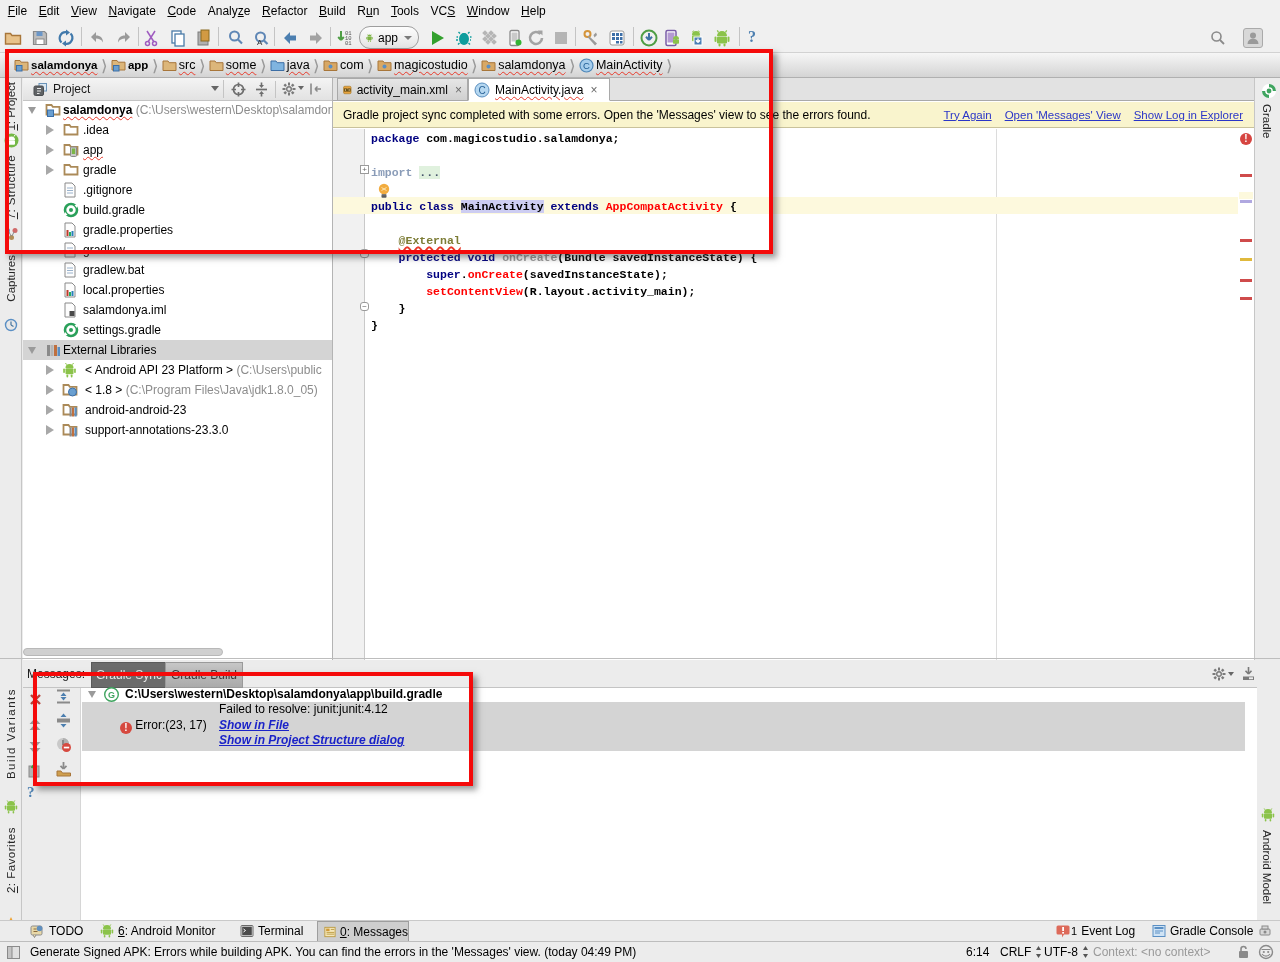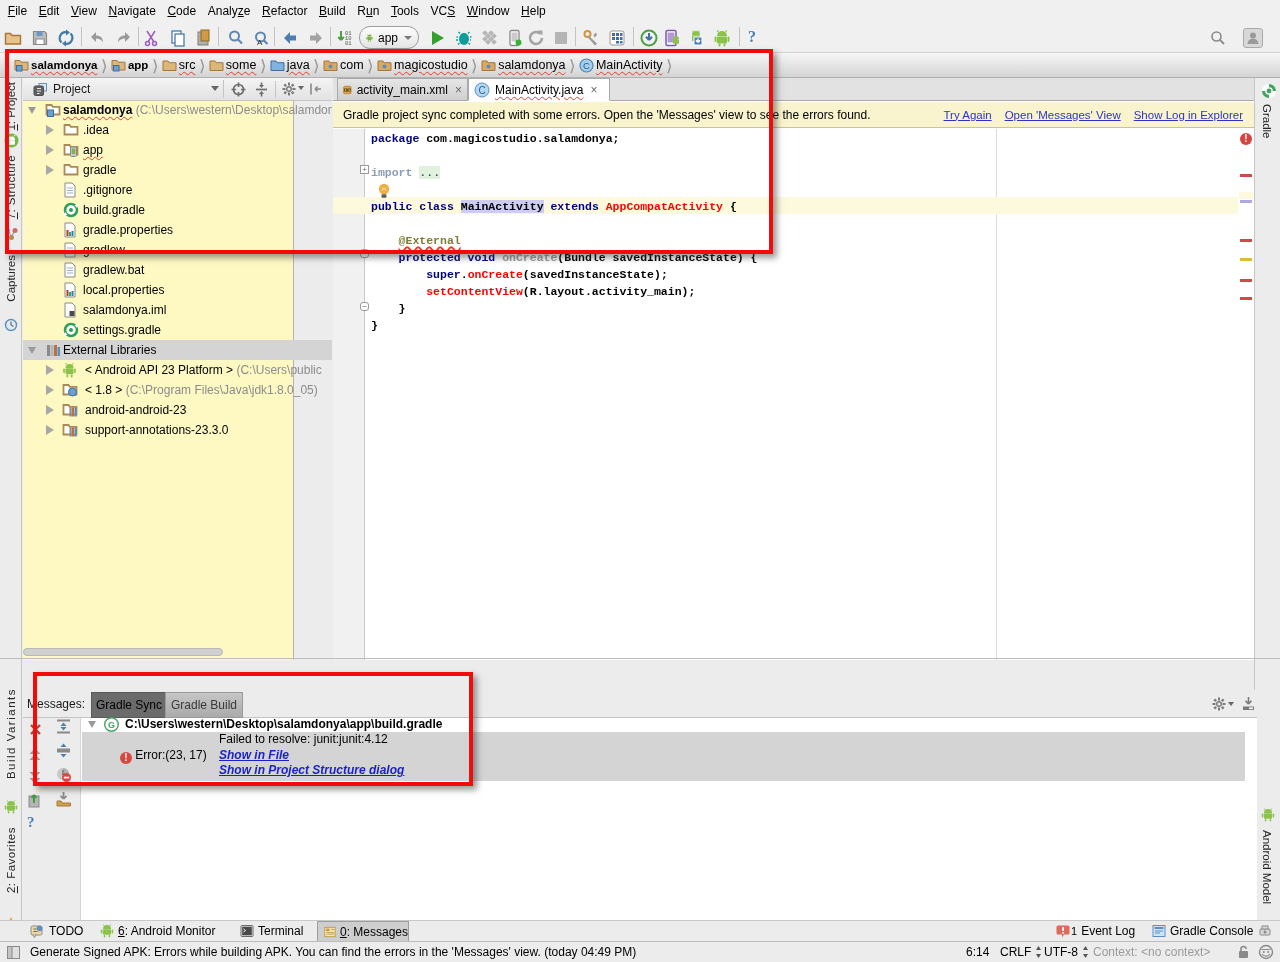--- a/index.html
+++ b/index.html
@@ -18,21 +18,21 @@
 #crumbs { left:0; top:53px; width:1280px; height:25px; background:linear-gradient(#f6f6f6,#d4d4d4); border-bottom:1px solid #b0b0b0; display:flex; align-items:center; padding-left:14px; font-size:12.5px; }
 .crumb { display:flex; align-items:center; }
 .crumb svg { margin-right:2px; } .crumb b { font-size:11.5px; }
 .chev { color:#9a9a9a; margin:0 2.5px; font-size:10px; transform:scale(0.7,1.4); display:inline-block; }
 .sq { text-decoration:underline wavy #e8392a 1.2px; text-underline-offset:2px; }
 
 #leftstrip { left:0; top:78px; width:22px; height:863px; background:#ececec; border-right:1px solid #c6c6c6; }
 .vlab { position:absolute; writing-mode:vertical-rl; transform:rotate(180deg); font-size:11.5px; color:#262626; white-space:nowrap; left:5px; }
 .vlabR { position:absolute; writing-mode:vertical-rl; font-size:11.5px; color:#262626; white-space:nowrap; left:6px; }
 
-#project { left:23px; top:78px; width:271px; height:582px; background:#fef9c3; border-right:1px solid #b4b4b4; }
+#project { left:23px; top:78px; width:310px; height:582px; background:#ffffff; border-right:1px solid #b4b4b4; }
 #projhead { position:absolute; left:0; top:0; width:309px; height:23px; background:linear-gradient(#f4f4f4,#e2e2e2); border-bottom:1px solid #c4c4c4; color:#1a1a1a; }
 #tree { position:absolute; left:0; top:22px; width:309px; height:548px; overflow:hidden; font-size:12px; }
 .trow { position:absolute; height:20px; width:309px; white-space:nowrap; line-height:20px; }
 .trow svg, .trow i, .trow span.t { position:absolute; }
 .trow svg { top:2px; }
 .trow span.t { top:0; }
 .arr { width:0; height:0; border-left:8px solid #a8a8a8; border-top:5.5px solid transparent; border-bottom:5.5px solid transparent; top:5px; }
 .arrd { width:0; height:0; border-top:7px solid #9a9a9a; border-left:4.5px solid transparent; border-right:4.5px solid transparent; top:7px; }
 .grey { color:#8c8c8c; }
 
@@ -52,21 +52,21 @@
 .kw { color:#000080; }
 .err { color:#ff0000; }
 .cline { background:#fdf9dd; }
 .mahl { background:#cdcdf2; }
 .fold { background:#e0f1de; color:#44526a; }
 .olv { color:#7c7c35; text-decoration:underline wavy #e8392a 1.5px; text-underline-offset:2px; }
 .gry { color:#9a9a9a; }
 
 #rightstrip { left:1254px; top:78px; width:26px; height:863px; background:#ececec; border-left:1px solid #c6c6c6; }
 
-#messages { left:23px; top:660px; width:1234px; height:260px; background:#fff; font-size:12px;margin-top:30px; }
+#messages { left:23px; top:660px; width:1234px; height:260px; background:#fff; font-size:12px; }
 #msgtabs { position:absolute; left:0; top:0; width:1234px; height:28px; background:#ececec; border-bottom:1px solid #c4c4c4; }
 .mtab { position:absolute; top:2px; height:26px; display:flex; align-items:center; justify-content:center; font-size:12px; }
 #msggutter { position:absolute; left:0; top:28px; width:58px; height:232px; background:#ececec; border-right:1px solid #d6d6d6; }
 #msgbody { position:absolute; left:59px; top:28px; width:1175px; height:232px; background:#fff; }
 .mlink { color:#1b23c8; text-decoration:underline; font-style:italic;font-weight:bold; }
 
 #bottombar { left:0; top:920px; width:1280px; height:21px; background:#ececec; border-top:1px solid #c9c9c9; font-size:12px; }
 #statusbar { left:0; top:941px; width:1280px; height:21px; background:#ececec; border-top:1px solid #bdbdbd; font-size:12px; }
 .bitem { position:absolute; top:0; height:20px; display:flex; align-items:center; gap:4px; white-space:nowrap; }
 
@@ -647,21 +647,21 @@
         <rect x="8.6" y="11" width="1.6" height="2.5" rx="0.8"></rect>
         <path d="M4 1.8l-.8-1.3M10 1.8l.8-1.3" stroke="#8bc34a"></path>
       </g>
     </svg>
   <div class="vlabR" style="top:752px;">Android Model</div>
 </div>
 <div class="abs" style="left:0; top:658px; width:1280px; height:1px; background:#bdbdbd;"></div>
 <div id="messages" class="abs">
   <div id="msgtabs">
     <span style="position:absolute; left:4px; top:7px; color:#1a1a1a;">Messages:</span>
-    <div class="mtab" style="left:68px; width:76px; background:#6b6b6b; border:1px solid #5a5a5a; color:#000000;">Gradle Sync</div>
+    <div class="mtab" style="left:68px; width:76px; background:#6b6b6b; border:1px solid #5a5a5a; color:#e5e5e5;">Gradle Sync</div>
     <div class="mtab" style="left:142px; width:78px; background:linear-gradient(#c6c6c6,#aaaaaa); border:1px solid #9a9a9a; color:#3a3a3a;">Gradle Build</div>
     <svg style="position:absolute; left:1188px; top:6px;" width="16" height="16" viewBox="0 0 16 16">
         <g fill="#7a7a7a">
           <circle cx="8" cy="8" r="3"></circle>
           <circle cx="8" cy="8" r="1.6" fill="#ececec"></circle>
           <rect x="7" y="1.5" width="2" height="3"></rect>
           <rect x="7" y="11.5" width="2" height="3"></rect>
           <rect x="1.5" y="7" width="3" height="2"></rect>
           <rect x="11.5" y="7" width="3" height="2"></rect>
           <rect x="3" y="3" width="2.5" height="2.5" transform="rotate(45 4.2 4.2)"></rect>

